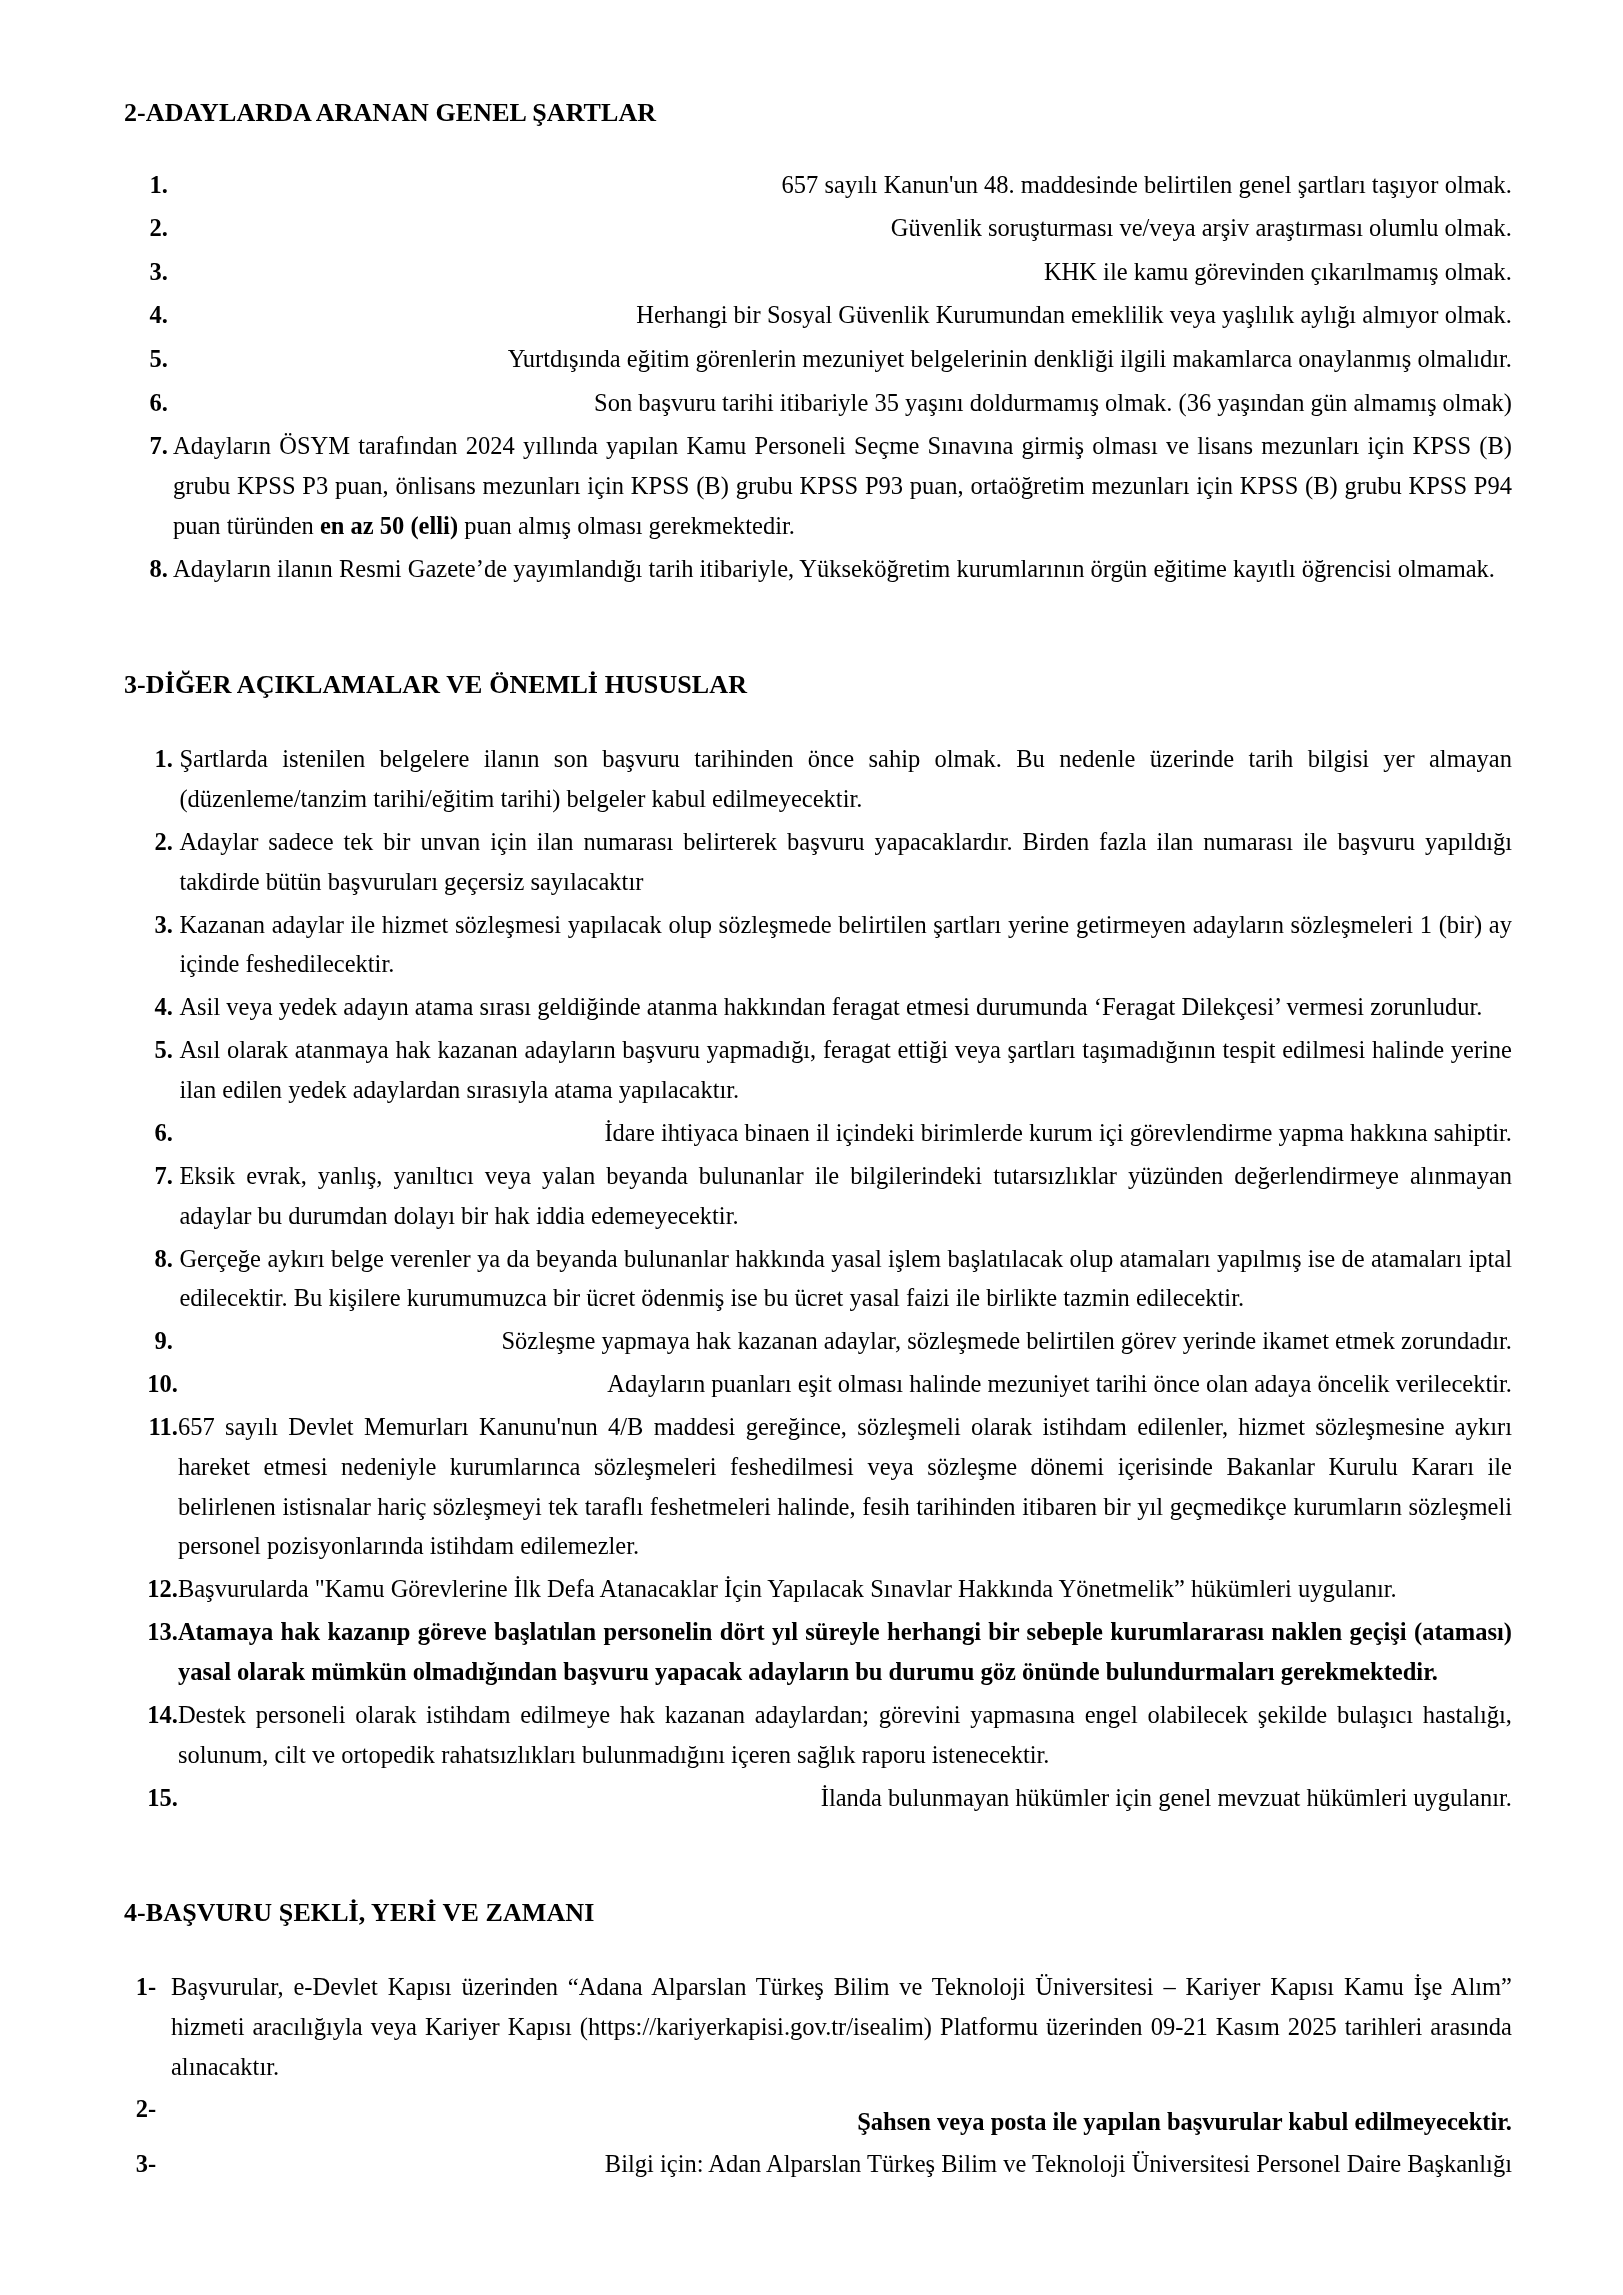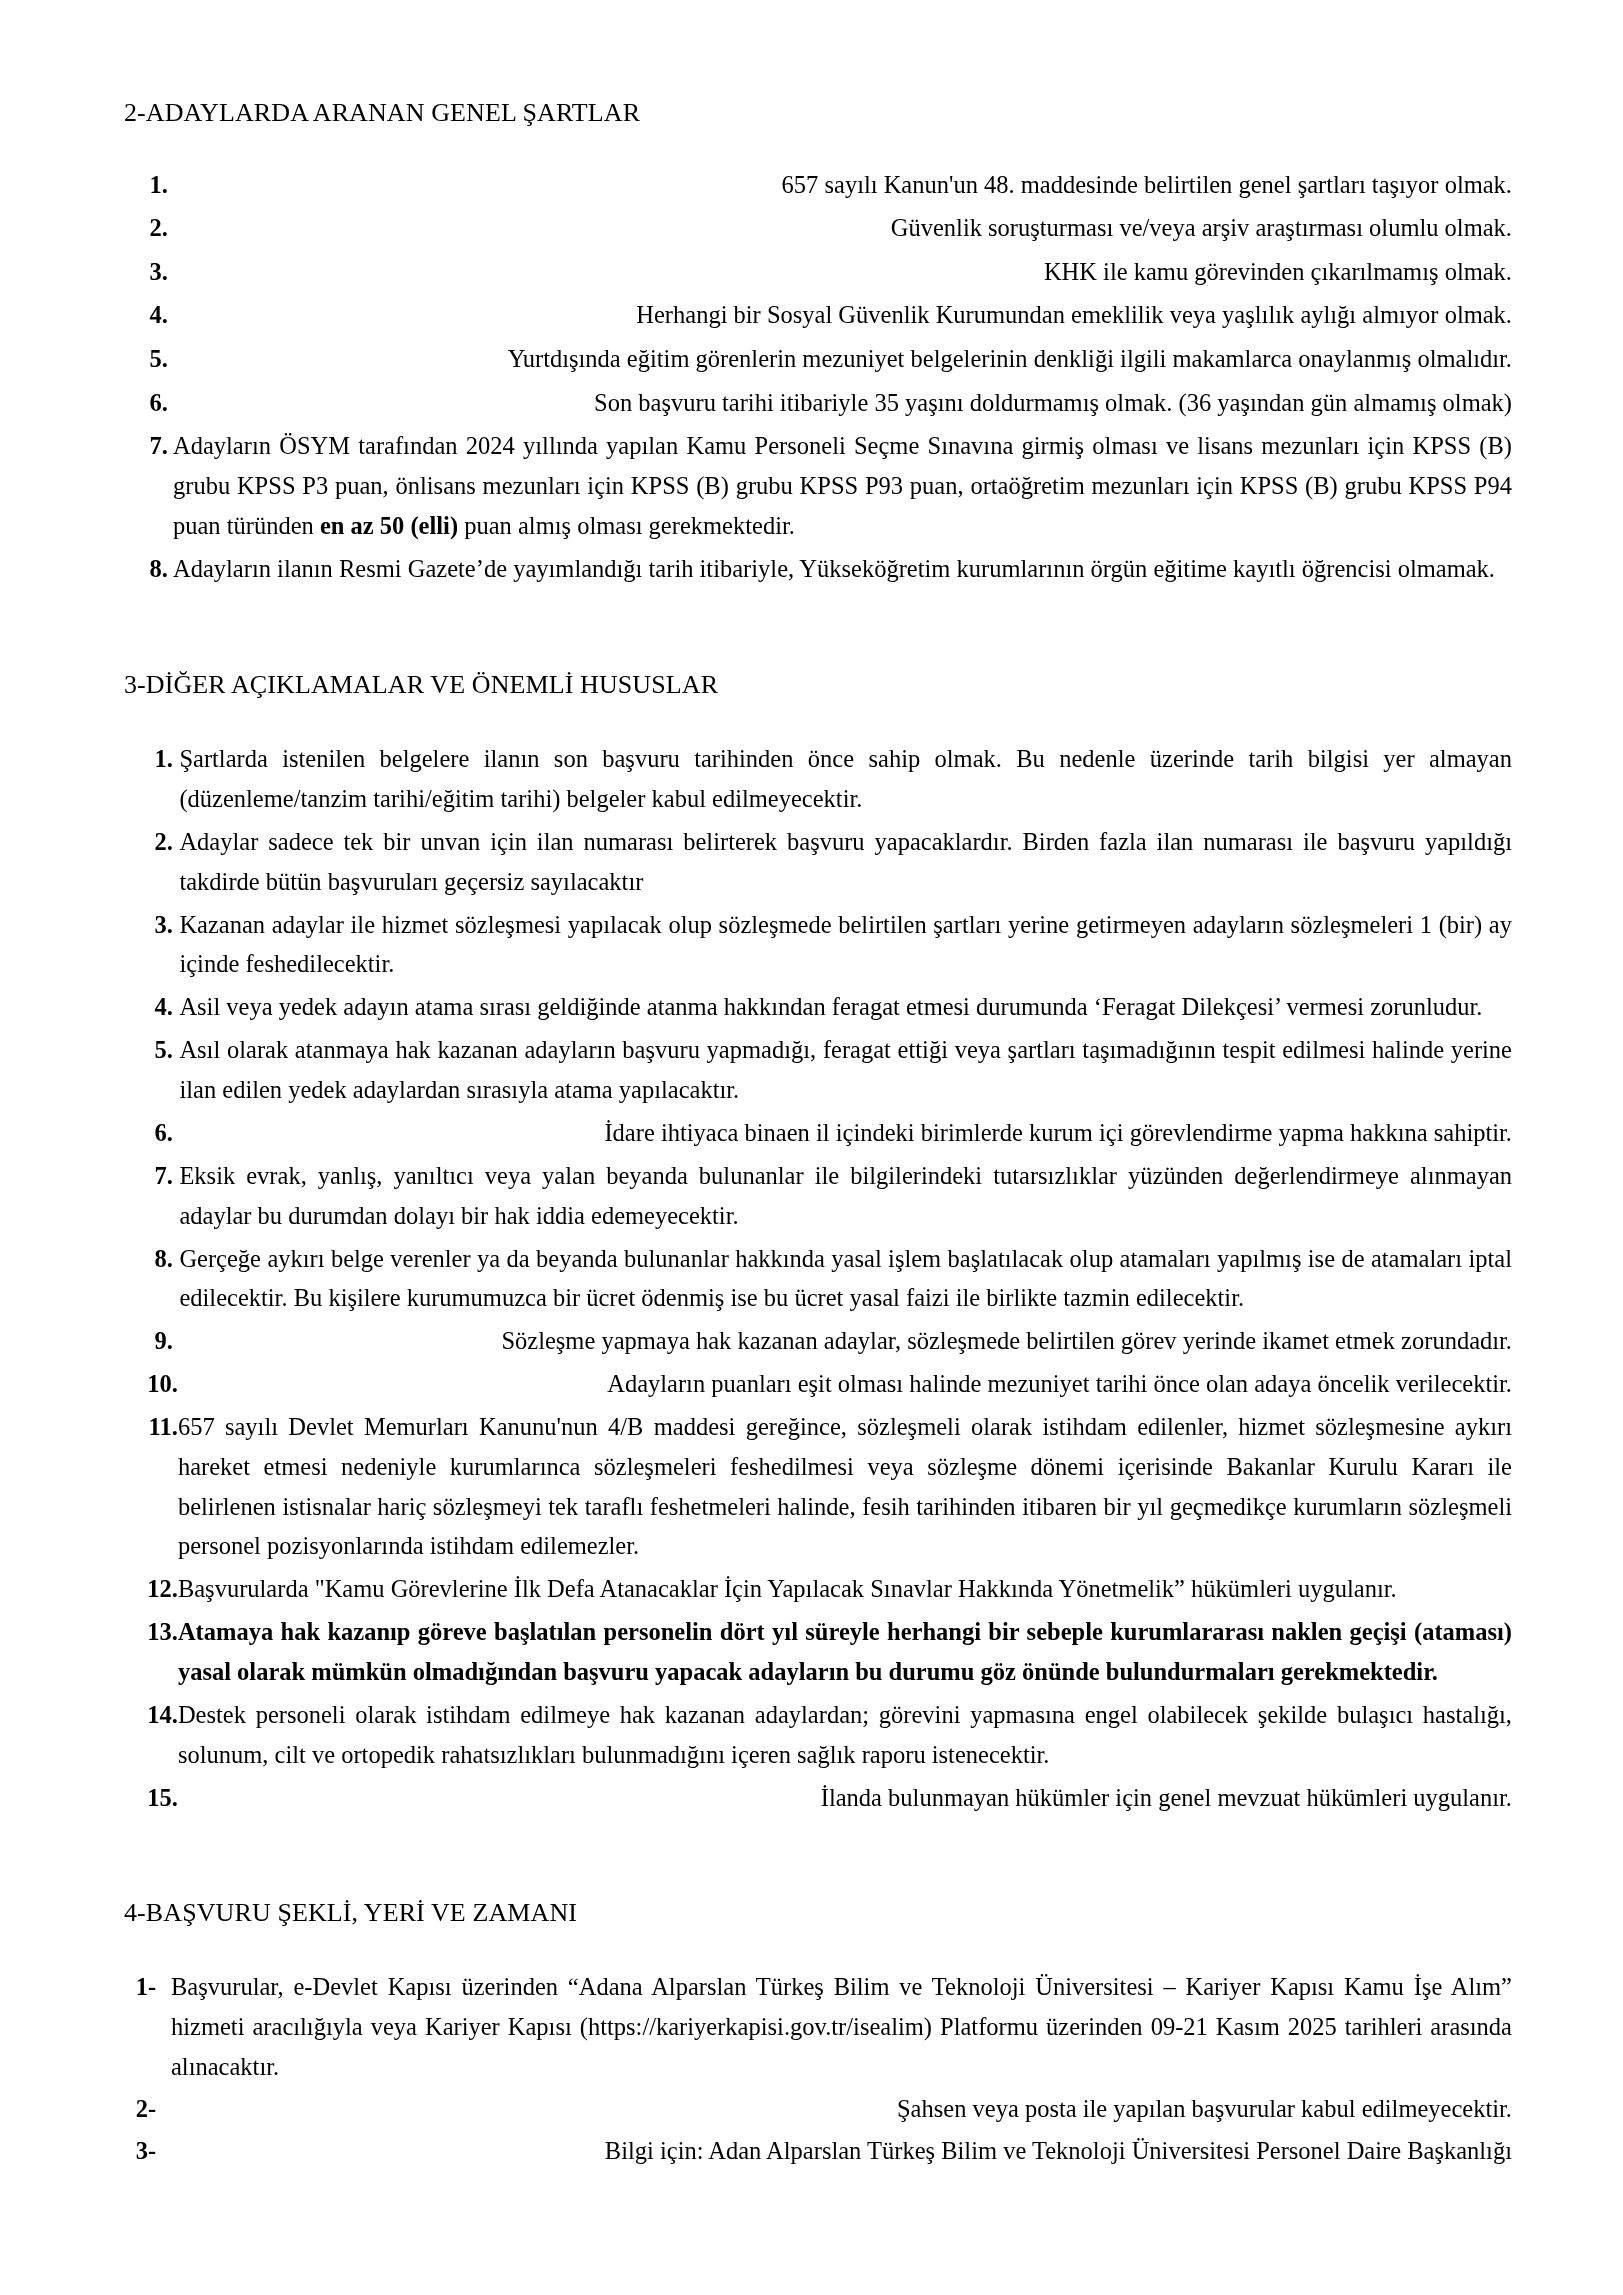--- a/index.html
+++ b/index.html
@@ -18,21 +18,21 @@
     position: relative;
     width: 1623px;
     height: 2295px;
     box-sizing: border-box;
     padding: 98px 111px 0 124px;
   }
 
   
   .section-heading {
     font-size: 26px;
-    font-weight: normal;
+    font-weight: bold;
     letter-spacing: 0.1px;
     margin: 0;
     line-height: 1.18;
   }
 
   
   .list {
     margin: 0;
     padding: 0;
     list-style: none;
@@ -194,21 +194,21 @@
   <h2 class="section-heading">4-BAŞVURU ŞEKLİ, YERİ VE ZAMANI</h2>
 
   <div class="sec4-wrap">
     <ul class="list sec4" id="sec4-list">
         <li class="li">
           <span class="marker">1-</span>
           <span class="body">Başvurular, e-Devlet Kapısı üzerinden “Adana Alparslan Türkeş Bilim ve Teknoloji Üniversitesi – Kariyer Kapısı Kamu İşe Alım” hizmeti aracılığıyla veya Kariyer Kapısı (https://kariyerkapisi.gov.tr/isealim) Platformu üzerinden 09-21 Kasım 2025 tarihleri arasında alınacaktır.</span>
         </li>
         <li class="li">
           <span class="marker">2-</span>
-          <span class="body nojust" style="font-weight: normal;">Şahsen veya posta ile yapılan başvurular kabul edilmeyecektir.</span>
+          <span class="body nojust" style="font-weight: bold; margin-top: 13px;">Şahsen veya posta ile yapılan başvurular kabul edilmeyecektir.</span>
         </li>
         <li class="li">
           <span class="marker">3-</span>
           <span class="body nojust">Bilgi için: Adan Alparslan Türkeş Bilim ve Teknoloji Üniversitesi Personel Daire Başkanlığı</span>
         </li>
       </ul>
   </div>
 
 </div>
 

